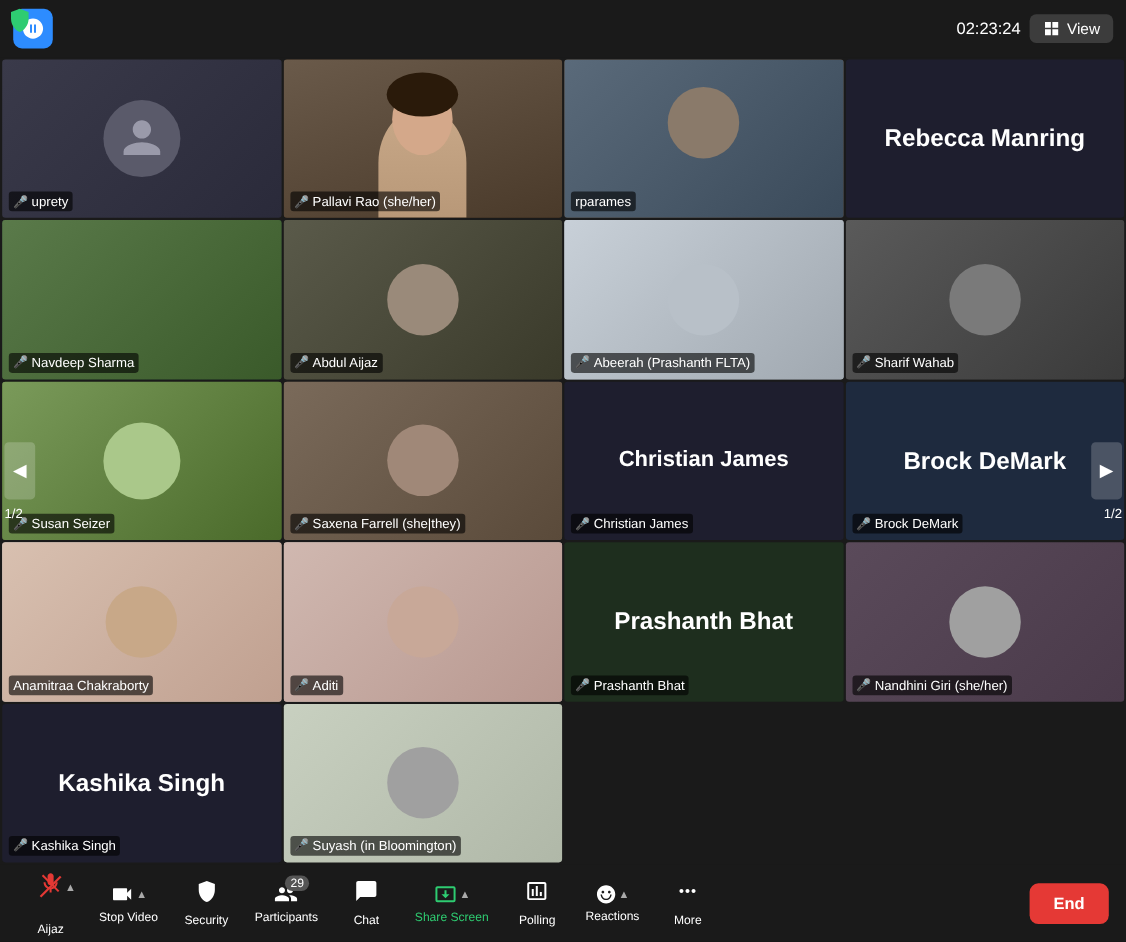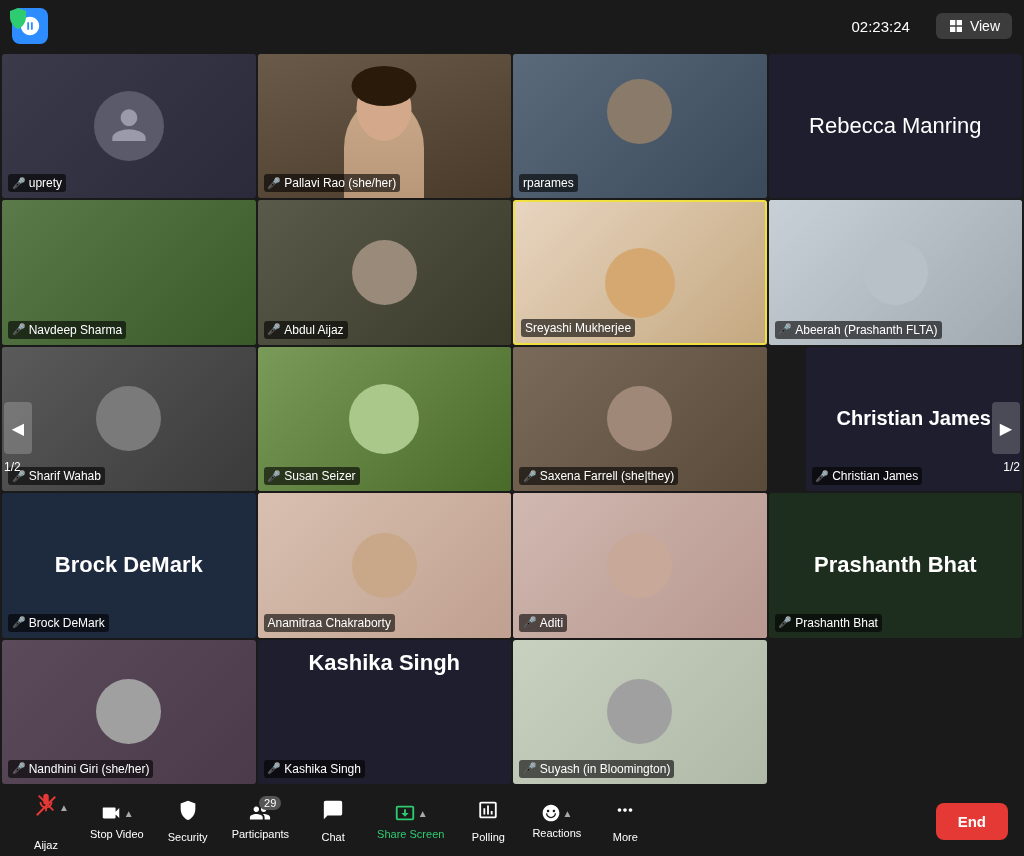--- a/index.html
+++ b/index.html
@@ -25,21 +25,21 @@
       z-index: 10;
     }
     #zoom-logo {
       width: 36px; height: 36px;
       background: #2d8cff;
       border-radius: 8px;
       display: flex; align-items: center; justify-content: center;
       color: white; font-size: 18px;
     }
     #timer-view {
-      display: flex; align-items: center; gap: 26px;
+      display: flex; align-items: center; gap: 8px;
     }
     #timer {
       color: #fff; font-size: 15px; font-weight: 500;
     }
     #view-btn {
       background: rgba(255,255,255,0.15);
       border: none;
       color: #fff;
       padding: 5px 12px;
       border-radius: 6px;
@@ -220,21 +220,21 @@
     .cell-rparames { background: linear-gradient(135deg, #5a4a3a 0%, #4a3a2a 100%); text-align: center; }
     .cell-rebecca { background: #1e1e2e; }
     .cell-navdeep { background: linear-gradient(135deg, #3a5a3a 0%, #2a4a2a 100%); }
     .cell-abdul { background: linear-gradient(135deg, #4a4a3a 0%, #3a3a2a 100%); }
     .cell-sreyashi { background: linear-gradient(135deg, #e8d5c0 0%, #d4b896 100%); }
     .cell-pooja { background: linear-gradient(135deg, #4a6a3a 0%, #3a5a2a 100%); }
     .cell-abeerah { background: linear-gradient(135deg, #c0c8d0 0%, #a0a8b0 100%); }
     .cell-sharif { background: linear-gradient(135deg, #4a4a4a 0%, #3a3a3a 100%); }
     .cell-susan { background: linear-gradient(135deg, #5a7a3a 0%, #4a6a2a 100%); }
     .cell-karen { background: linear-gradient(135deg, #6a5a4a 0%, #5a4a3a 100%); }
-    .cell-christian { background: #1e1e2e; margin-left: 37px; }
+    .cell-christian { background: #1e1e2e; }
     .cell-brock-dm { background: #1e2a3e; }
     .cell-anamitraa { background: linear-gradient(135deg, #e0d0c8 0%, #c8b8b0 100%); }
     .cell-aditi { background: linear-gradient(135deg, #d8c8c0 0%, #c8b0a8 100%); }
     .cell-prashanth { background: #1e2e1e; }
     .cell-nandhini { background: linear-gradient(135deg, #5a4a5a 0%, #4a3a4a 100%); }
     .cell-kashika { background: #1e1e2e; }
     .cell-suyash { background: linear-gradient(135deg, #c8d0c0 0%, #b0b8a8 100%); }
   </style>
 </head>
 <body>
@@ -305,21 +305,21 @@
       <div style="width:65px;height:65px;border-radius:50%;background:#8a7a6a;margin-bottom:30px;"></div>
     </div>
     <div class="name-with-mute">
       <div class="mute-badge">
           <span>rparames</span>
         </div>
     </div>
   </div>
 
   <div class="video-cell cell-rebecca" style="display:flex;align-items:center;justify-content:center;">
-    <div class="name-only-text" style="font-size:22px;font-weight:400;color:white;text-align:center;">Rebecca Manring</div>
+    <div class="name-only-text" style="font-size:22px;font-weight:700;color:white;text-align:center;">Rebecca Manring</div>
   </div>
 
   <div class="video-cell cell-navdeep">
     <div class="fake-video" style="height:100%;background:linear-gradient(135deg,#5a7a4a,#3a5a2a);display:flex;align-items:center;justify-content:center;"></div>
     <div class="name-with-mute">
       <div class="mute-badge">
           <span class="mic-off" style="color:#e53935">🎤</span>
           <span>Navdeep Sharma</span>
         </div>
     </div>
@@ -330,30 +330,20 @@
       <div style="width:65px;height:65px;border-radius:50%;background:#9a8a7a;"></div>
     </div>
     <div class="name-with-mute">
       <div class="mute-badge">
           <span class="mic-off" style="color:#e53935">🎤</span>
           <span>Abdul Aijaz</span>
         </div>
     </div>
   </div>
 
-  <div class="video-cell cell-sreyashi active-speaker">
-    <div class="fake-video" style="height:100%;background:linear-gradient(135deg,#e8d5c0,#c4a880);display:flex;align-items:center;justify-content:center;">
-      <div style="width:70px;height:70px;border-radius:50%;background:#d4a870;margin-top:20px;"></div>
-    </div>
-    <div class="name-with-mute">
-      <div class="mute-badge">
-          <span>Sreyashi Mukherjee</span>
-        </div>
-    </div>
-  </div>
 
 
   <div class="video-cell cell-abeerah">
     <div class="fake-video" style="height:100%;background:linear-gradient(135deg,#c8d0d8,#a0a8b0);display:flex;align-items:center;justify-content:center;">
       <div style="width:65px;height:65px;border-radius:50%;background:#b8c0c8;"></div>
     </div>
     <div class="name-with-mute">
       <div class="mute-badge">
           <span class="mic-off" style="color:#e53935">🎤</span>
           <span>Abeerah (Prashanth FLTA)</span>
@@ -453,21 +443,21 @@
       <div class="fake-video" style="height:100%;display:flex;align-items:center;justify-content:center;">
         <div style="width:65px;height:65px;border-radius:50%;background:#a0a0a0;"></div>
       </div>
       <div class="name-with-mute">
         <div class="mute-badge">
           <span class="mic-off" style="color:#e53935">🎤</span>
           <span>Nandhini Giri (she/her)</span>
         </div>
       </div>
     </div>
-    <div class="video-cell cell-kashika" style="display: flex; align-items: flex-start; justify-content: center;">
+    <div class="video-cell cell-kashika" style="display: flex; align-items: center; justify-content: center;">
       <div style="font-size:22px;font-weight:600;color:white;text-align:center;padding:10px;">Kashika Singh</div>
       <div class="name-with-mute">
         <div class="mute-badge">
           <span class="mic-off" style="color:#e53935">🎤</span>
           <span>Kashika Singh</span>
         </div>
       </div>
     </div>
     <div class="video-cell cell-suyash">
       <div class="fake-video" style="height:100%;display:flex;align-items:center;justify-content:center;">

